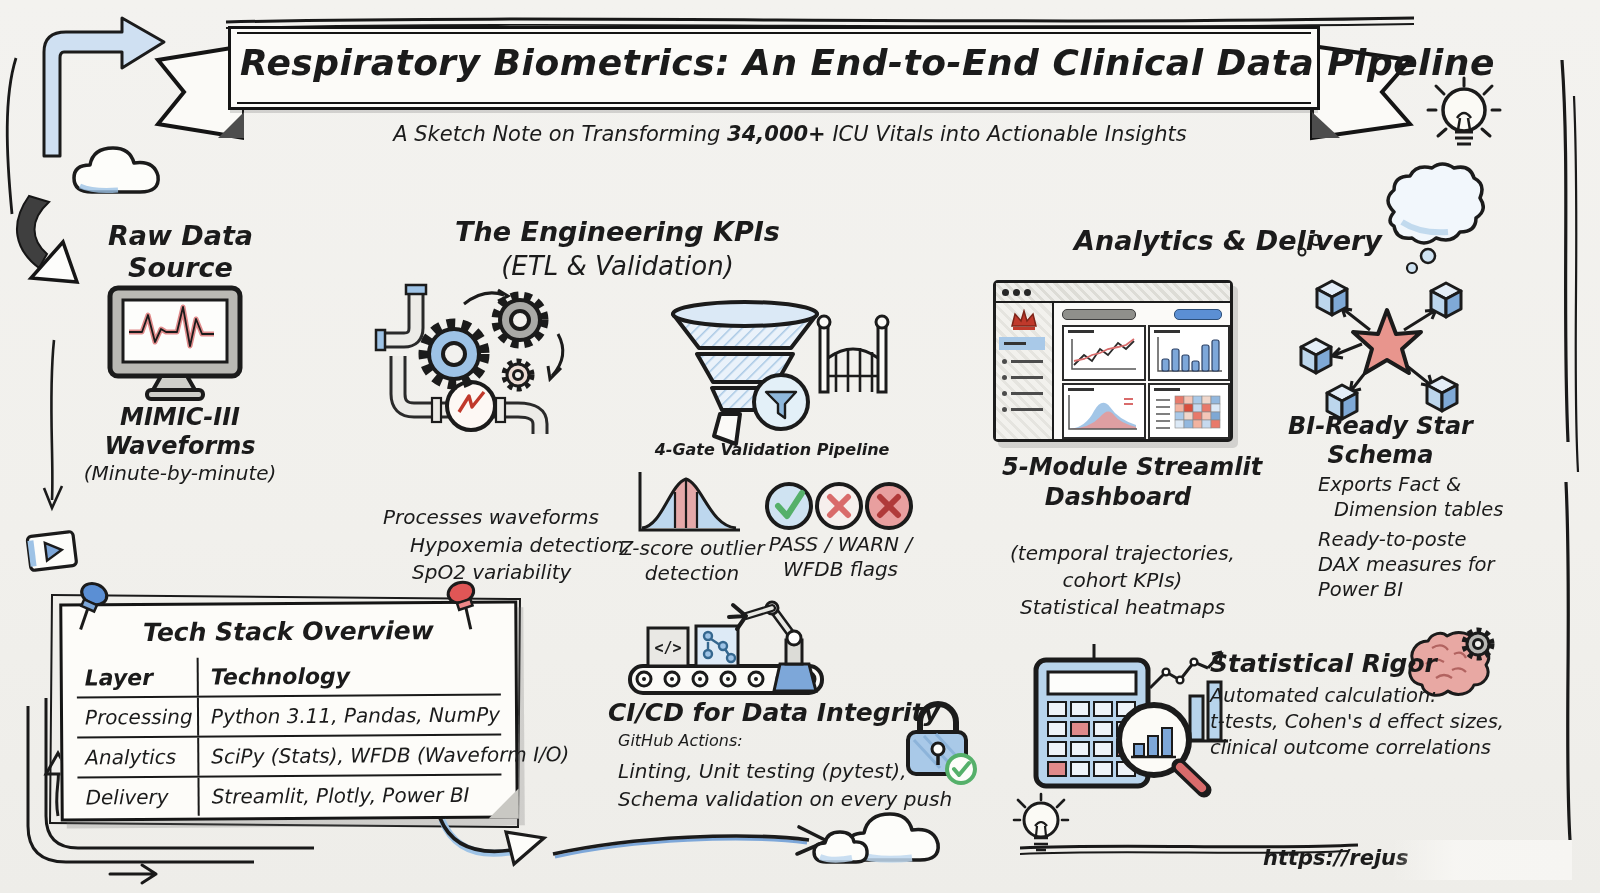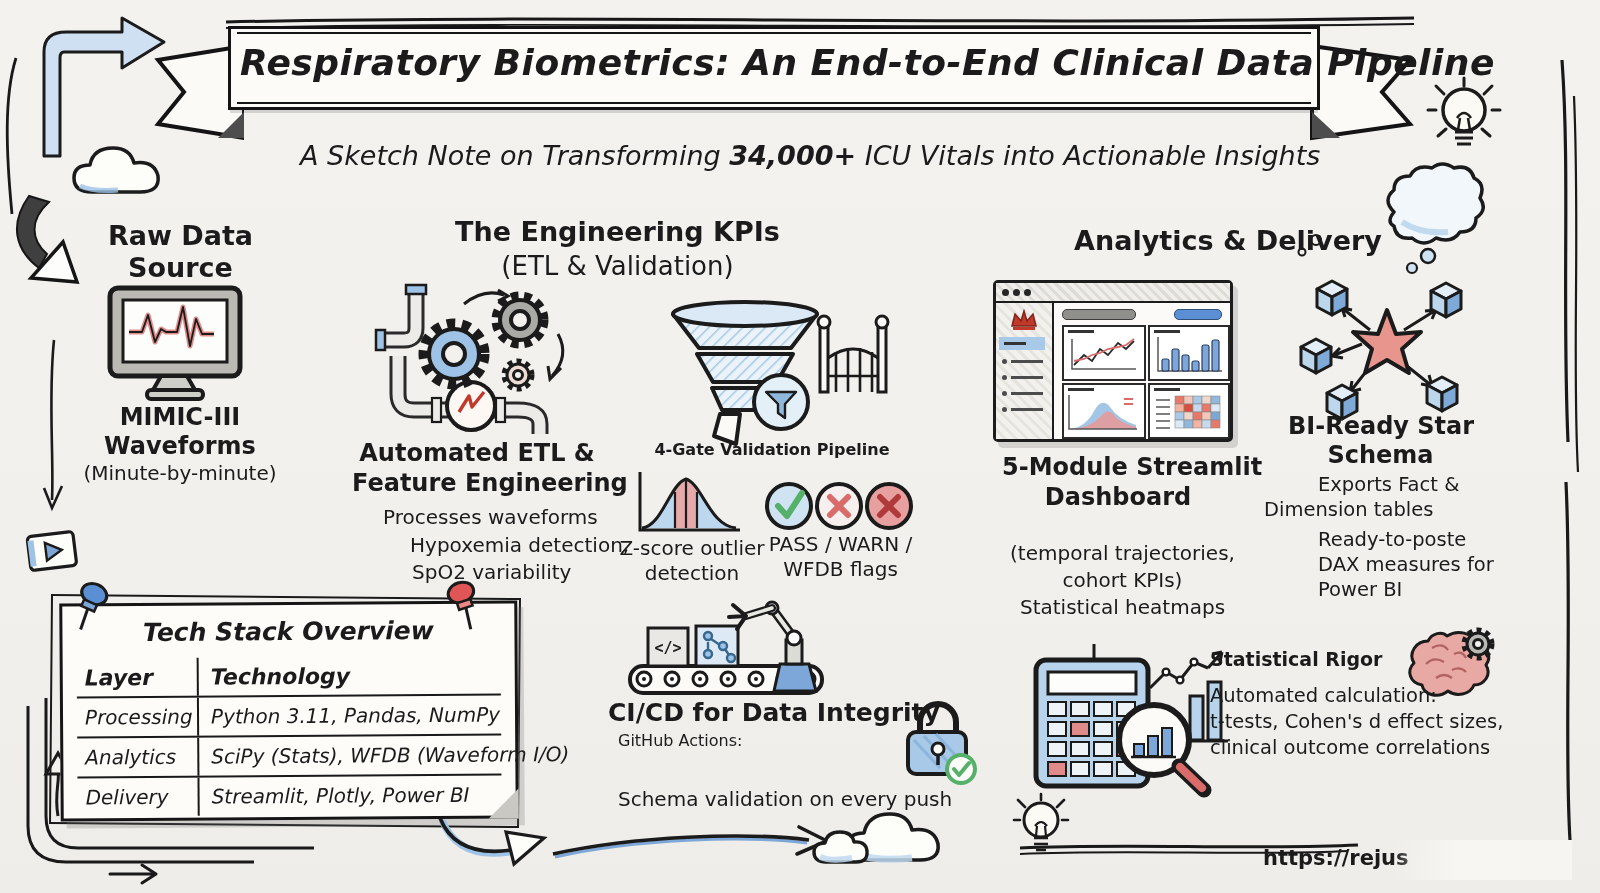--- a/index.html
+++ b/index.html
@@ -1,32 +1,32 @@
 <!DOCTYPE html>
 <html><head>
 <meta charset="utf-8">
 <style>
   html,body{margin:0;padding:0;}
   body{font-family:"DejaVu Sans",sans-serif;}
   #canvas{position:relative;width:1600px;height:893px;overflow:hidden;
     background:linear-gradient(180deg,#f3f2ef 0%,#f1f0ec 60%,#eeede9 100%);color:#1b1b1b;}
   .abs{position:absolute;}
-  .t{position:absolute;color:#1b1b1b;line-height:1.25;}
+  .t{position:absolute;font-style:italic;color:#1b1b1b;line-height:1.25;}
   .b{font-weight:bold;}
   .c{text-align:center;}
   .nw{white-space:nowrap;}
 
   
   .banner{position:absolute;left:228px;top:26px;width:1092px;height:84px;background:#fcfbf8;
     border:3.5px solid #141414;box-sizing:border-box;box-shadow:0 5px 0 -2px rgba(60,60,60,.18);}
   .banner:before,.banner:after{content:"";position:absolute;left:6px;right:6px;height:0;border-top:2px solid #141414;}
   .banner:before{top:3px;} .banner:after{bottom:3px;}
   .title-text{position:absolute;left:240px;top:42px;width:1068px;text-align:center;
     font-size:36px;font-weight:bold;font-style:italic;letter-spacing:.5px;white-space:nowrap;}
-  .subtitle{position:absolute;left:300px;top:140px;width:980px;text-align:center;font-size:27px;font-style:italic;white-space:nowrap;}
+  .subtitle{position:absolute;left:300px;top:122px;width:980px;text-align:center;font-size:21px;font-style:italic;white-space:nowrap;}
 
   
   .ts-outline{position:absolute;left:50px;top:596px;width:466px;height:226px;border:2.5px solid #1a1a1a;transform:rotate(.5deg);background:transparent;}
   .ts-note{position:absolute;left:60px;top:602px;width:458px;height:218px;background:#fdfcf9;border:3px solid #151515;
     box-sizing:border-box;transform:rotate(-.4deg);box-shadow:6px 7px 0 rgba(110,110,110,.25);}
   .ts-note .dogear{position:absolute;right:-3px;bottom:-3px;width:0;height:0;
     border-left:30px solid #c9c8c3;border-bottom:30px solid transparent;transform:rotate(180deg);}
   .ts-title{position:absolute;left:0;top:12px;width:100%;text-align:center;font-size:25px;font-weight:bold;font-style:italic;}
   .ts-table{position:absolute;left:14px;top:52px;right:14px;bottom:10px;font-style:italic;}
   .ts-row{display:grid;grid-template-columns:122px 1fr;height:38px;align-items:center;border-bottom:2.5px solid #191919;}
@@ -231,24 +231,20 @@
       <circle cx="152" cy="38" r="9" fill="#f2f1ee" stroke="#1b1b1b" stroke-width="4"></circle>
     </g>
     <g>
       <circle cx="150" cy="93" r="13" fill="none" stroke="#1b1b1b" stroke-width="7" stroke-dasharray="4.5 4"></circle>
       <circle cx="150" cy="93" r="11" fill="#ecdcd4" stroke="#1b1b1b" stroke-width="3"></circle>
       <circle cx="150" cy="93" r="4.5" fill="#f2f1ee" stroke="#1b1b1b" stroke-width="3"></circle>
     </g>
     <path d="M96,22 Q116,6 136,13 M130,8 L140,14 L130,19" stroke="#1b1b1b" stroke-width="3" fill="none"></path>
     <path d="M190,52 Q202,74 184,94 M193,86 L182,97 L180,84" stroke="#1b1b1b" stroke-width="3" fill="none"></path>
   </svg>
-  <div class="t c" style="left:352px;top:438px;width:250px;font-size:24px;line-height:30px">
-    <div class="b nw">Automated ETL &amp;</div>
-    <div class="b nw">Feature Engineering</div>
-  </div>
   <div class="t nw" style="left:383px;top:505px;font-size:20px">Processes waveforms</div>
   <div class="t nw" style="left:410px;top:533px;font-size:20px">Hypoxemia detection,</div>
   <div class="t nw" style="left:412px;top:560px;font-size:20px">SpO2 variability</div>
 
   <svg class="abs" style="left:660px;top:296px" width="238" height="152">
     <defs>
       <pattern id="hb" width="8" height="8" patternTransform="rotate(45)" patternUnits="userSpaceOnUse">
         <rect width="8" height="8" fill="#eaf2fa"></rect>
           <line x1="0" y1="0" x2="0" y2="8" stroke="#a9c8e4" stroke-width="3"></line>
       </pattern>
@@ -334,20 +330,21 @@
     <path d="M172,44 L150,14" stroke="#1b1b1b" stroke-width="9" stroke-linecap="round"></path>
     <path d="M172,44 L150,14" stroke="#e8e8e3" stroke-width="4" stroke-linecap="round"></path>
     <circle cx="172" cy="44" r="7" fill="#fff" stroke="#1b1b1b" stroke-width="3"></circle>
     <circle cx="150" cy="14" r="6" fill="#fff" stroke="#1b1b1b" stroke-width="3"></circle>
     <path d="M150,14 L124,22" stroke="#1b1b1b" stroke-width="8" stroke-linecap="round"></path>
     <path d="M150,14 L124,22" stroke="#e8e8e3" stroke-width="3.5" stroke-linecap="round"></path>
     <path d="M124,22 l-13,-11 M124,22 l-17,1 M124,22 l-9,13" stroke="#1b1b1b" stroke-width="4" fill="none" stroke-linecap="round"></path>
   </svg>
   <div class="t c b nw" style="left:608px;top:697px;width:295px;font-size:25px">CI/CD for Data Integrity</div>
   <div class="t nw" style="left:618px;top:731px;font-size:16px">GitHub Actions:</div>
+  <div class="t nw" style="left:618px;top:759px;font-size:20px">Linting, Unit testing (pytest),</div>
   <div class="t nw" style="left:618px;top:787px;font-size:20px">Schema validation on every push</div>
 
   <svg class="abs" style="left:898px;top:692px" width="84" height="96">
     <path d="M22,42 v-12 a18,18 0 0 1 36,0 v12" stroke="#1b1b1b" stroke-width="6" fill="none"></path>
     <rect x="10" y="40" width="58" height="42" rx="8" fill="#a9c9e8" stroke="#1b1b1b" stroke-width="4"></rect>
     <path d="M16,48 l26,28 M26,44 l26,28 M38,42 l22,24" stroke="#8db4da" stroke-width="3" fill="none"></path>
     <circle cx="40" cy="57" r="6" fill="#fdfdfa" stroke="#1b1b1b" stroke-width="3"></circle>
     <path d="M40,62 V73" stroke="#1b1b1b" stroke-width="3.5"></path>
     <circle cx="63" cy="77" r="14" fill="#fdfdfa" stroke="#55b06a" stroke-width="4"></circle>
     <path d="M56,77 l5,6 l10,-12" stroke="#55b06a" stroke-width="4" fill="none" stroke-linecap="round" stroke-linejoin="round"></path>
@@ -513,21 +510,21 @@
           <polygon points="0,-1 15,-9 15,9 0,17" fill="#7fa9d6"></polygon>
         </g>
     </g>
     <polygon points="97,38 106,62 131,60 112,77 119,101 97,88 75,101 82,77 63,60 88,62" fill="#e8958d" stroke="#1b1b1b" stroke-width="4" stroke-linejoin="round"></polygon>
   </svg>
   <div class="t c" style="left:1288px;top:412px;width:185px;font-size:24px;line-height:29px">
     <div class="b nw">BI-Ready Star</div>
     <div class="b nw">Schema</div>
   </div>
   <div class="t nw" style="left:1318px;top:473px;font-size:19.5px">Exports Fact &amp;</div>
-  <div class="t nw" style="left:1264px;top:498px;font-size:19.5px">Dimension tables</div>
+  <div class="t nw" style="left:1334px;top:498px;font-size:19.5px">Dimension tables</div>
   <div class="t nw" style="left:1318px;top:528px;font-size:19.5px">Ready-to-poste</div>
   <div class="t nw" style="left:1318px;top:553px;font-size:19.5px">DAX measures for</div>
   <div class="t nw" style="left:1318px;top:578px;font-size:19.5px">Power BI</div>
 
   <svg class="abs" style="left:1028px;top:638px" width="210" height="160">
     <path d="M122,50 L138,34 L152,42 L166,24 L180,30" stroke="#1b1b1b" stroke-width="3" fill="none"></path>
     <g fill="#fdfdfa" stroke="#1b1b1b" stroke-width="2.4">
       <circle cx="138" cy="34" r="3.4"></circle>
         <circle cx="152" cy="42" r="3.4"></circle>
         <circle cx="166" cy="24" r="3.4"></circle>
@@ -571,21 +568,21 @@
   </svg>
   <svg class="abs" style="left:1402px;top:626px" width="96" height="86">
     <path d="M45,10 C56,3 70,7 74,17 C86,19 90,31 84,39 C90,49 82,59 72,59 C68,69 54,71 46,65 C36,73 22,69 20,59 C8,57 4,45 12,37 C6,27 14,15 26,15 C30,7 40,5 45,10 Z" fill="#e8a8a3" stroke="#1b1b1b" stroke-width="3" stroke-linejoin="round"></path>
     <path d="M30,22 q10,-6 16,2 M24,38 q8,-8 18,-2 M34,52 q8,-6 16,0 M52,28 q8,-4 12,4 M50,44 q8,-4 14,2" stroke="#b26360" stroke-width="2.2" fill="none"></path>
     <g>
       <circle cx="76" cy="18" r="13" fill="none" stroke="#1b1b1b" stroke-width="7" stroke-dasharray="4.5 4"></circle>
       <circle cx="76" cy="18" r="11" fill="#b9b9b5" stroke="#1b1b1b" stroke-width="3"></circle>
       <circle cx="76" cy="18" r="4.5" fill="#f2f1ee" stroke="#1b1b1b" stroke-width="3"></circle>
     </g>
   </svg>
-  <div class="t b nw" style="left:1210px;top:648px;font-size:19px">Statistical Rigor</div>
+  <div class="t b nw" style="left:1210px;top:648px;font-size:25px">Statistical Rigor</div>
   <div class="t nw" style="left:1210px;top:684px;font-size:19.5px">Automated calculation:</div>
   <div class="t nw" style="left:1210px;top:710px;font-size:19.5px">t-tests, Cohen's d effect sizes,</div>
   <div class="t nw" style="left:1210px;top:736px;font-size:19.5px">clinical outcome correlations</div>
 
   <div class="t b nw" style="left:1263px;top:845px;font-size:21px">https://rejus</div>
   <div class="url-fade"></div>
 
 </div>
 
 </body></html>

